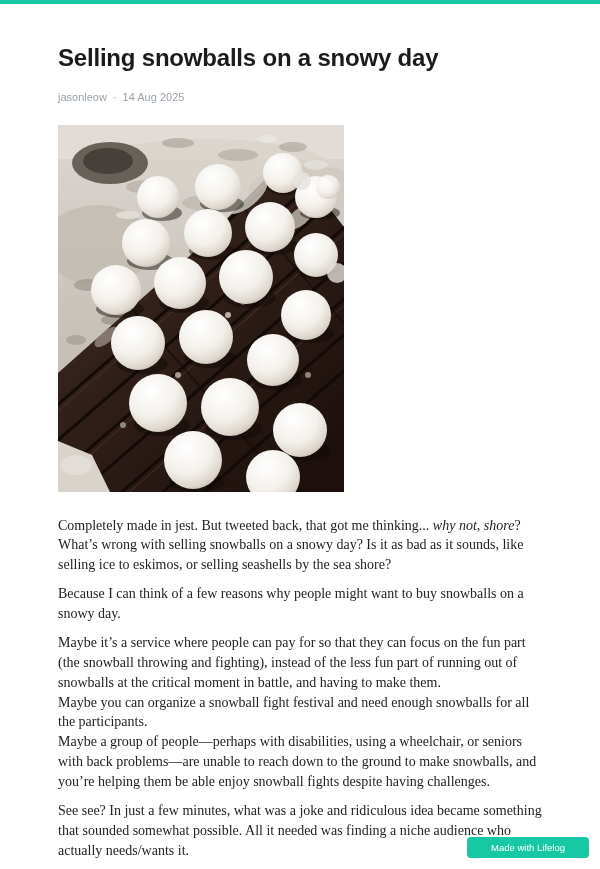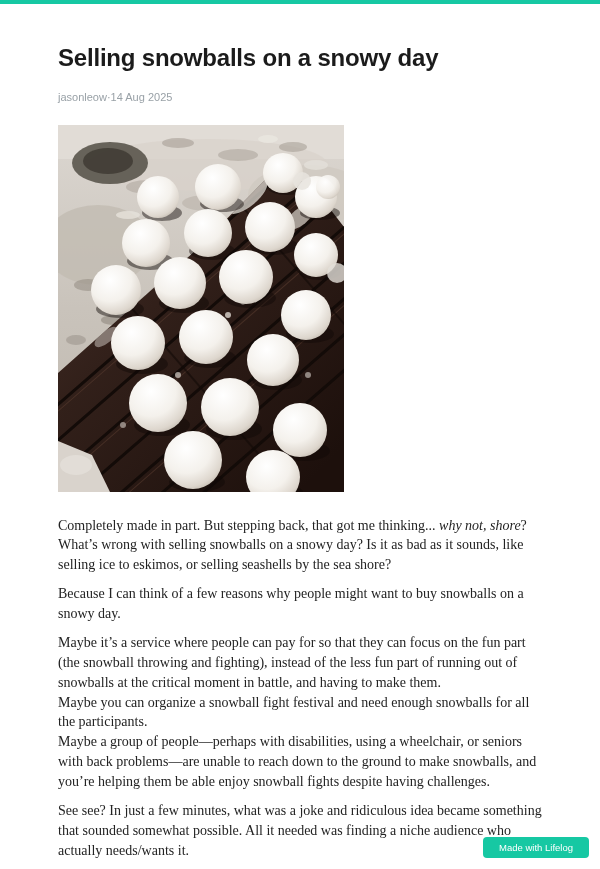--- a/index.html
+++ b/index.html
@@ -23,41 +23,41 @@
   }
   .page-title{
     margin-top:44px;
     font-family:"Liberation Sans",sans-serif;
     font-size:24px;line-height:1.15;font-weight:700;
     letter-spacing:-0.2px;color:#1b1b1b;
   }
   .byline{
     margin-top:19px;
     font-size:11px;color:var(--muted);
-    display:flex;align-items:center;gap:0;
+    display:flex;align-items:center;gap:6px;
   }
   .article{
     font-family:"Liberation Serif",serif;
     font-size:14px;line-height:1.42;color:var(--text);
   }
   .intro{margin-top:7px;}
   .article a.inline-link{color:var(--link);text-decoration:none;}
   .photo-figure{
     margin-top:22px;margin-bottom:24px;
     width:286px;height:367px;display:block;
   }
   .photo-figure svg{display:block;}
   .paragraphs p{margin:0 0 9px 0;}
   .paragraphs p:last-child{margin-bottom:0;}
   .badge{
     position:absolute;right:11px;bottom:11px;
     background:var(--accent);color:#ffffff;
     font-family:"Liberation Sans",sans-serif;
     font-size:9.5px;line-height:1;
-    padding:6px 16px;border-radius:4px;
+    padding:6px 24px;border-radius:4px;
     text-decoration:none;display:inline-block;
   }
 </style>
 </head>
 <body>
 
 <div class="topbar"></div>
 
 <div class="container">
 
@@ -197,21 +197,21 @@
           <circle cx="215" cy="352" r="27"></circle>
         </g>
 
         <circle cx="270" cy="62" r="12" fill="url(#gball)" opacity="0.9"></circle>
         <circle cx="244" cy="56" r="9" fill="#e8e4de" opacity="0.85"></circle>
         <circle cx="279" cy="148" r="10" fill="#e4e0d9" opacity="0.8"></circle>
       </svg>
     </figure>
 
     <div class="paragraphs" id="article-paragraphs">
-        <p><span>Completely made in part. But stepping back, that got me thinking... </span><em>why not, shore</em><span>? What’s wrong with selling snowballs on a snowy day? Is it as bad as it sounds, like selling ice to eskimos, or selling seashells by the sea shore?</span></p>
+        <p><span>Completely made in jest. But tweeted back, that got me thinking... </span><em>why not, shore</em><span>? What’s wrong with selling snowballs on a snowy day? Is it as bad as it sounds, like selling ice to eskimos, or selling seashells by the sea shore?</span></p>
         <p><span>Because I can think of a few reasons why people might want to buy snowballs on a snowy day.</span></p>
         <p><span>Maybe it’s a service where people can pay for so that they can focus on the fun part (the snowball throwing and fighting), instead of the less fun part of running out of snowballs at the critical moment in battle, and having to make them.</span><br><span>Maybe you can organize a snowball fight festival and need enough snowballs for all the participants.</span><br><span>Maybe a group of people—perhaps with disabilities, using a wheelchair, or seniors with back problems—are unable to reach down to the ground to make snowballs, and you’re helping them be able enjoy snowball fights despite having challenges.</span></p>
         <p><span>See see? In just a few minutes, what was a joke and ridiculous idea became something that sounded somewhat possible. All it needed was finding a niche audience who actually needs/wants it.</span></p>
       </div>
   </div>
 
 </div>
 
 <a class="badge" href="#">Made with Lifelog</a>
 

